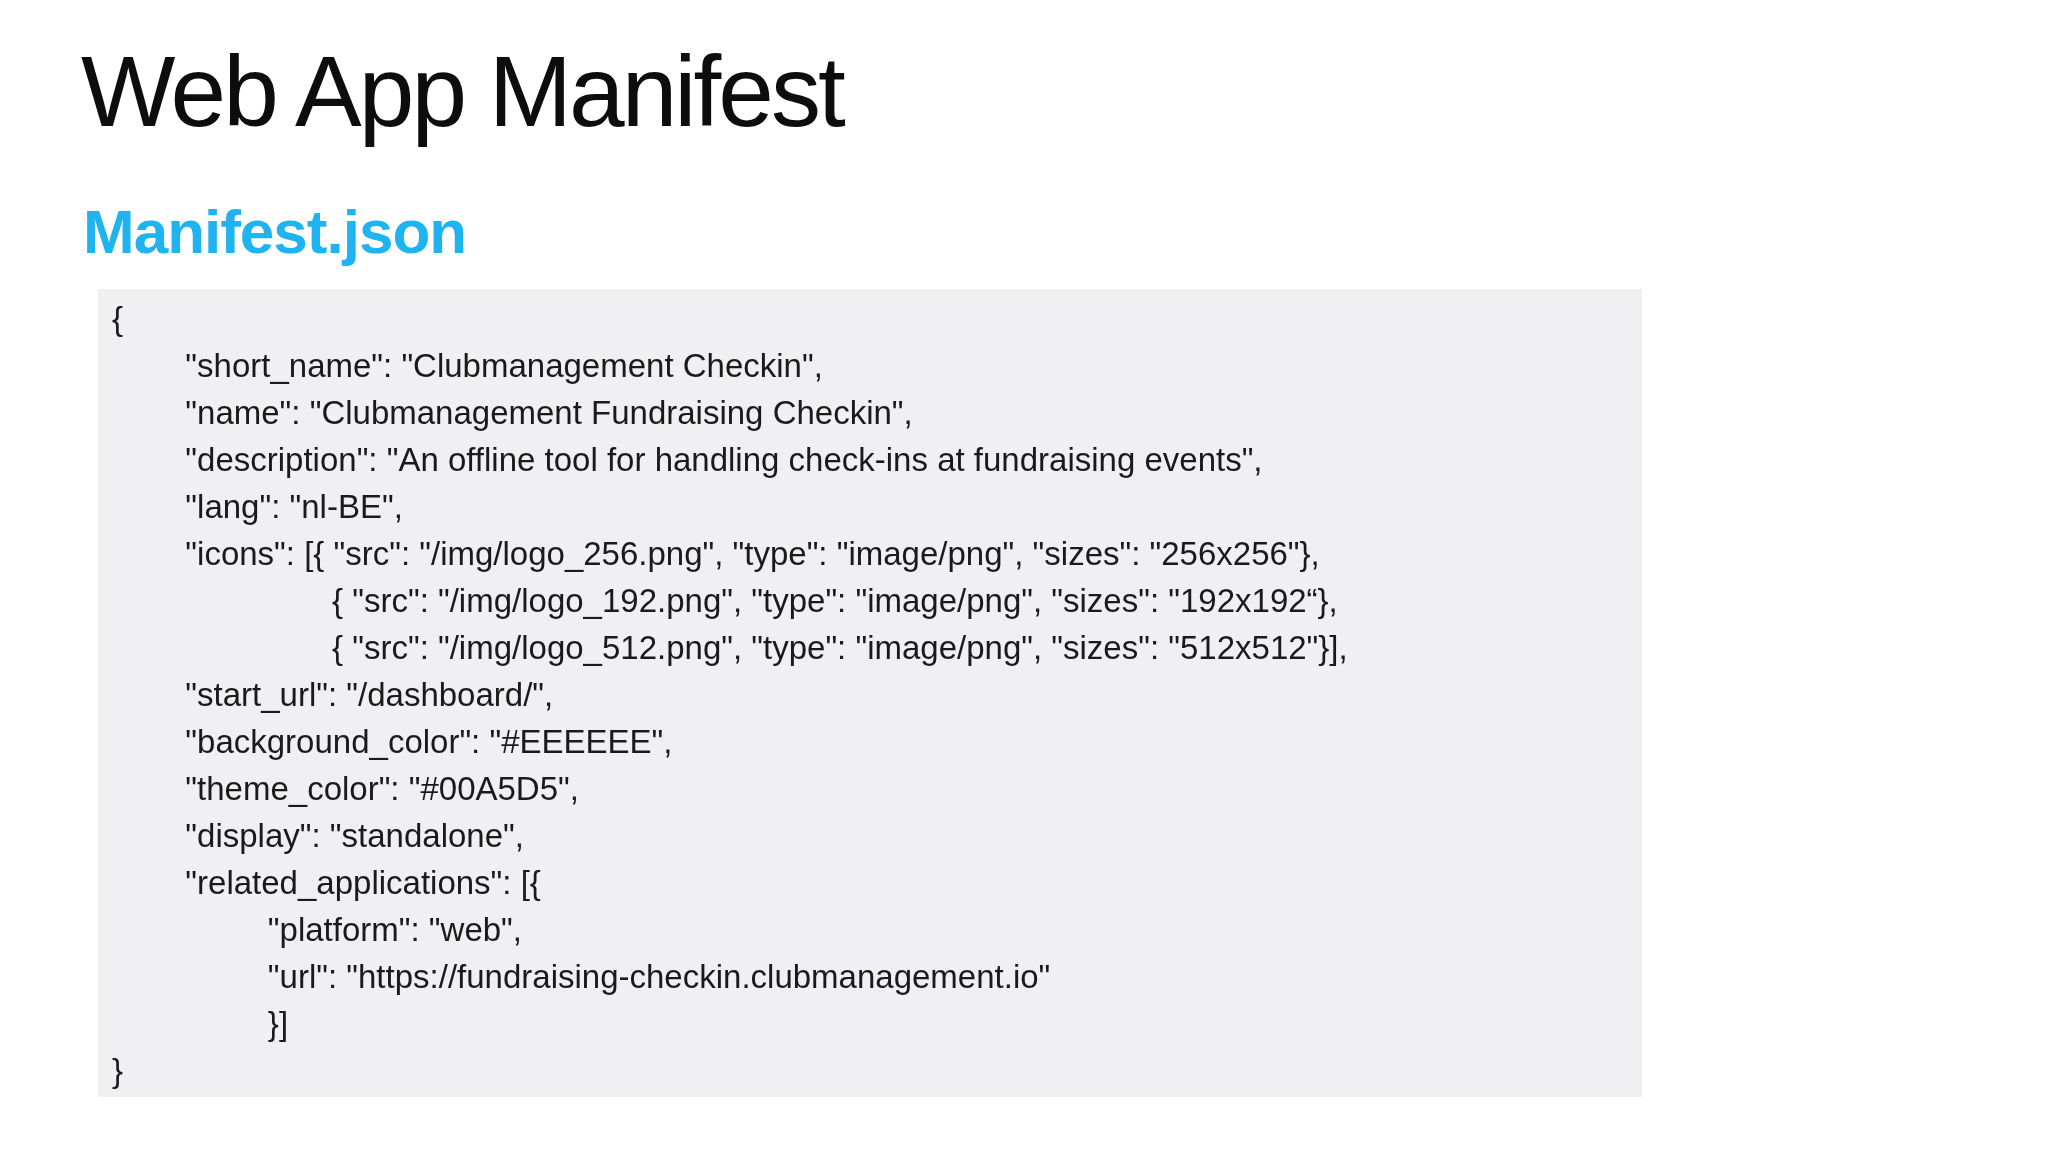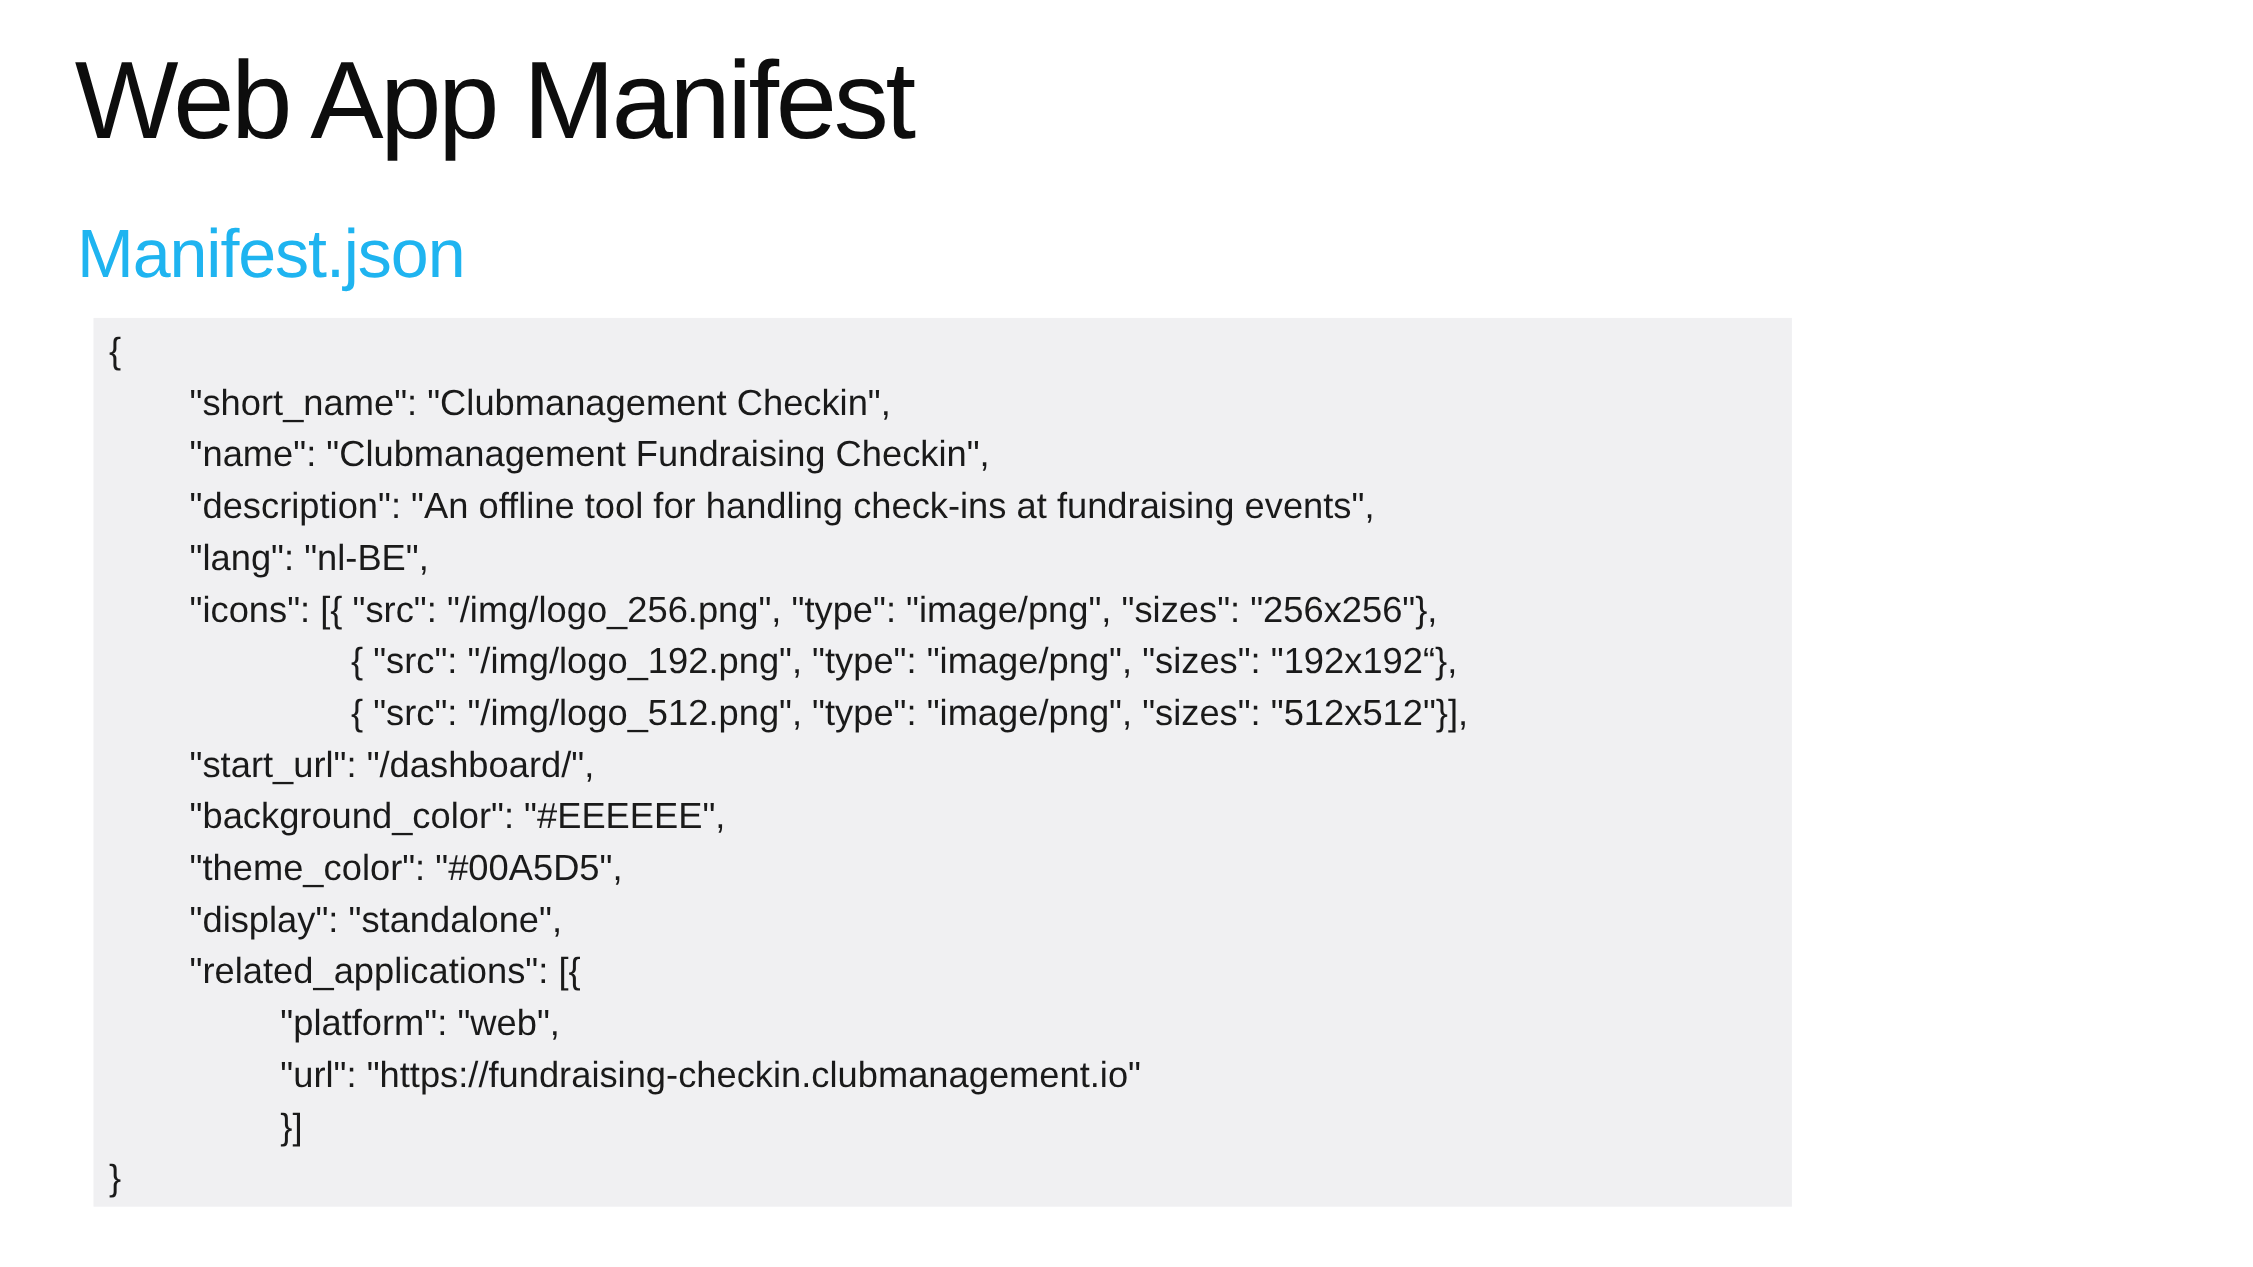--- a/index.html
+++ b/index.html
@@ -13,38 +13,39 @@
   html, body {
     background: var(--page-background);
     font-family: "Liberation Sans", "DejaVu Sans", sans-serif;
   }
   .slide {
     position: relative;
     width: 1629px;
     height: 1152px;
     background: var(--page-background);
     overflow: hidden;
+    margin-left: 13px;
   }
   .slide-title {
     position: absolute;
     left: 68px;
     top: 36px;
     font-size: 100px;
     font-weight: 300;
     letter-spacing: -3px;
     line-height: 1.1;
     color: var(--title-text);
     white-space: nowrap;
   }
   .slide-subtitle {
     position: absolute;
     left: 70px;
     top: 196px;
     font-size: 62px;
-    font-weight: 400;
+    font-weight: 700;
     letter-spacing: -1px;
     color: var(--subtitle-text);
     white-space: nowrap;
   }
   .code-block {
     position: absolute;
     left: 85px;
     top: 289px;
     width: 1928px;
     height: 808px;

